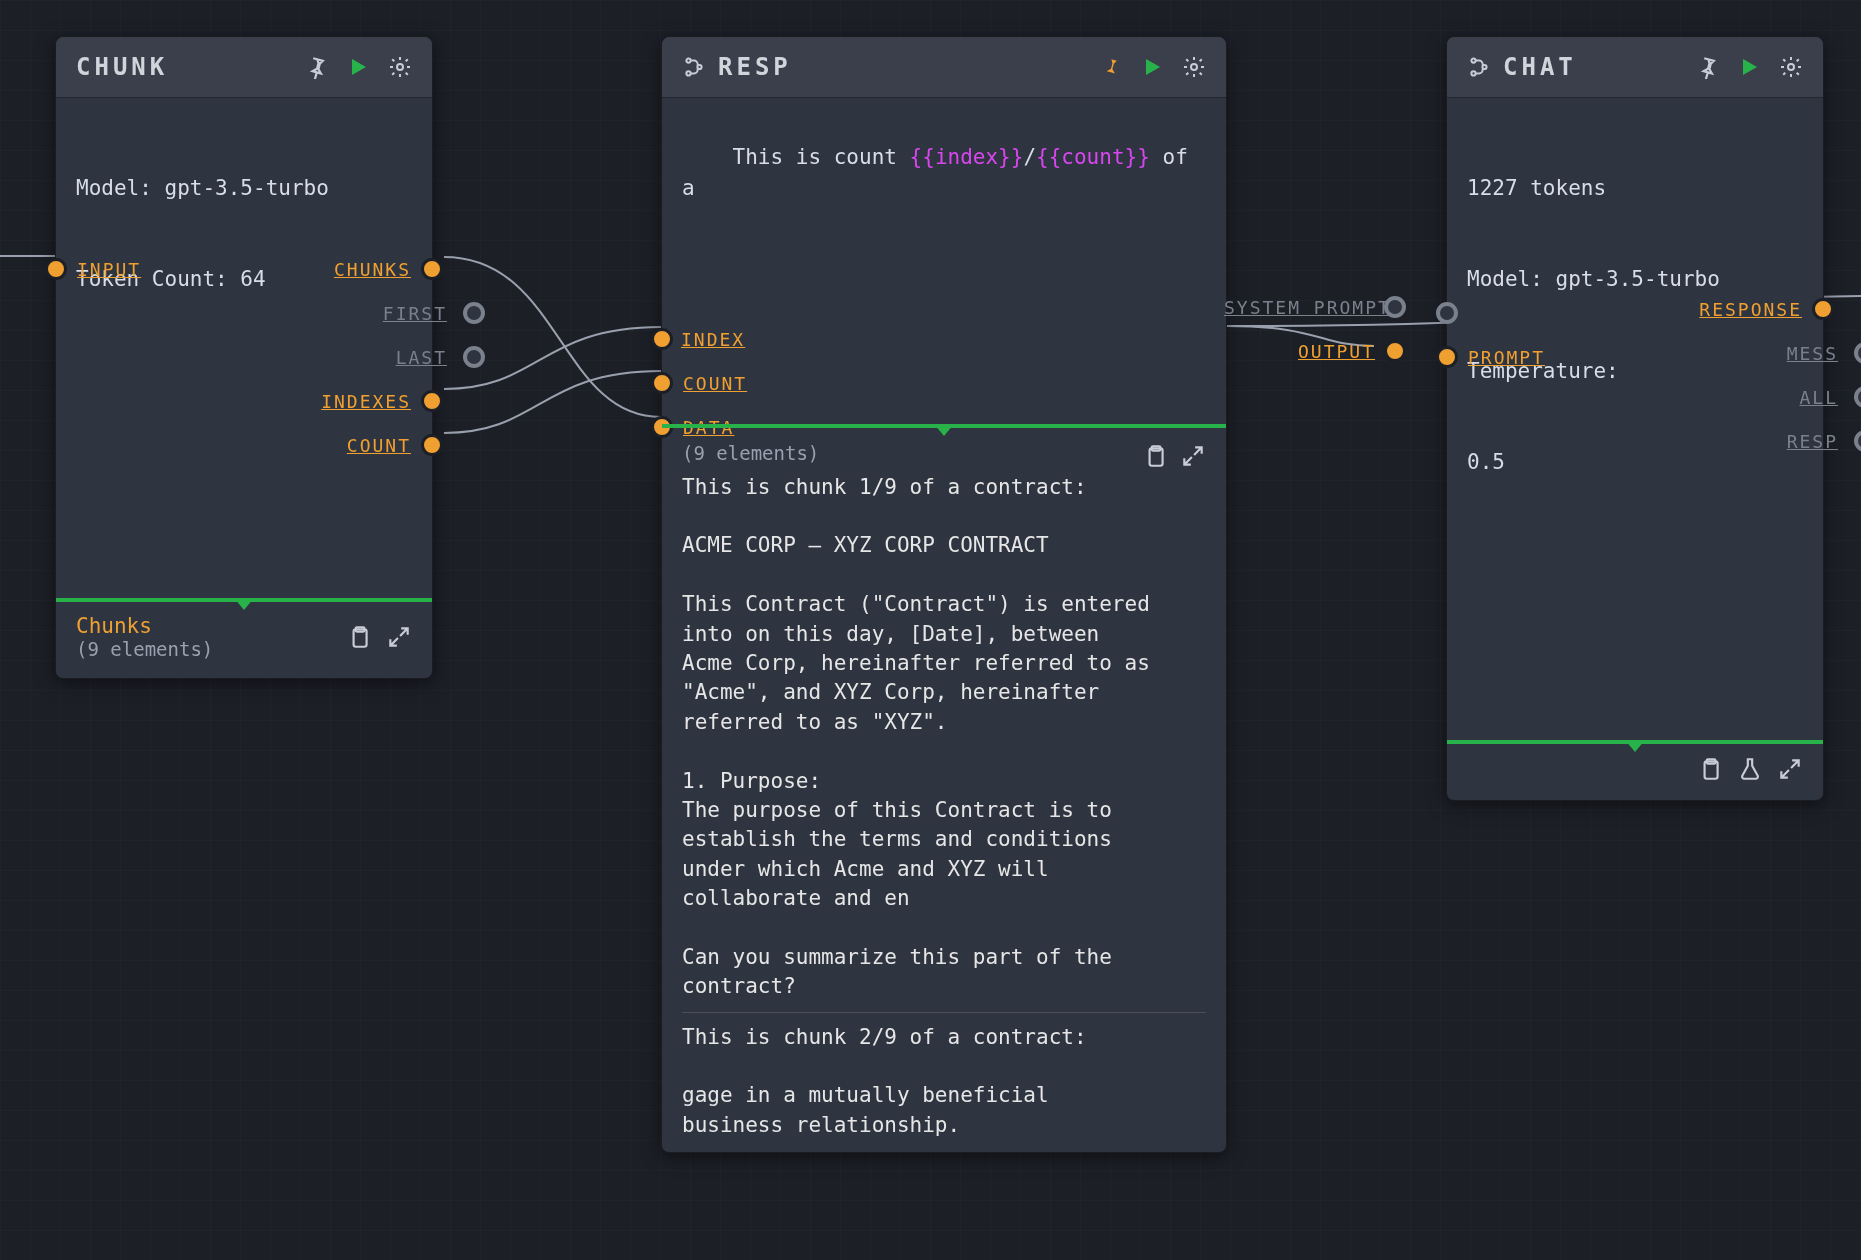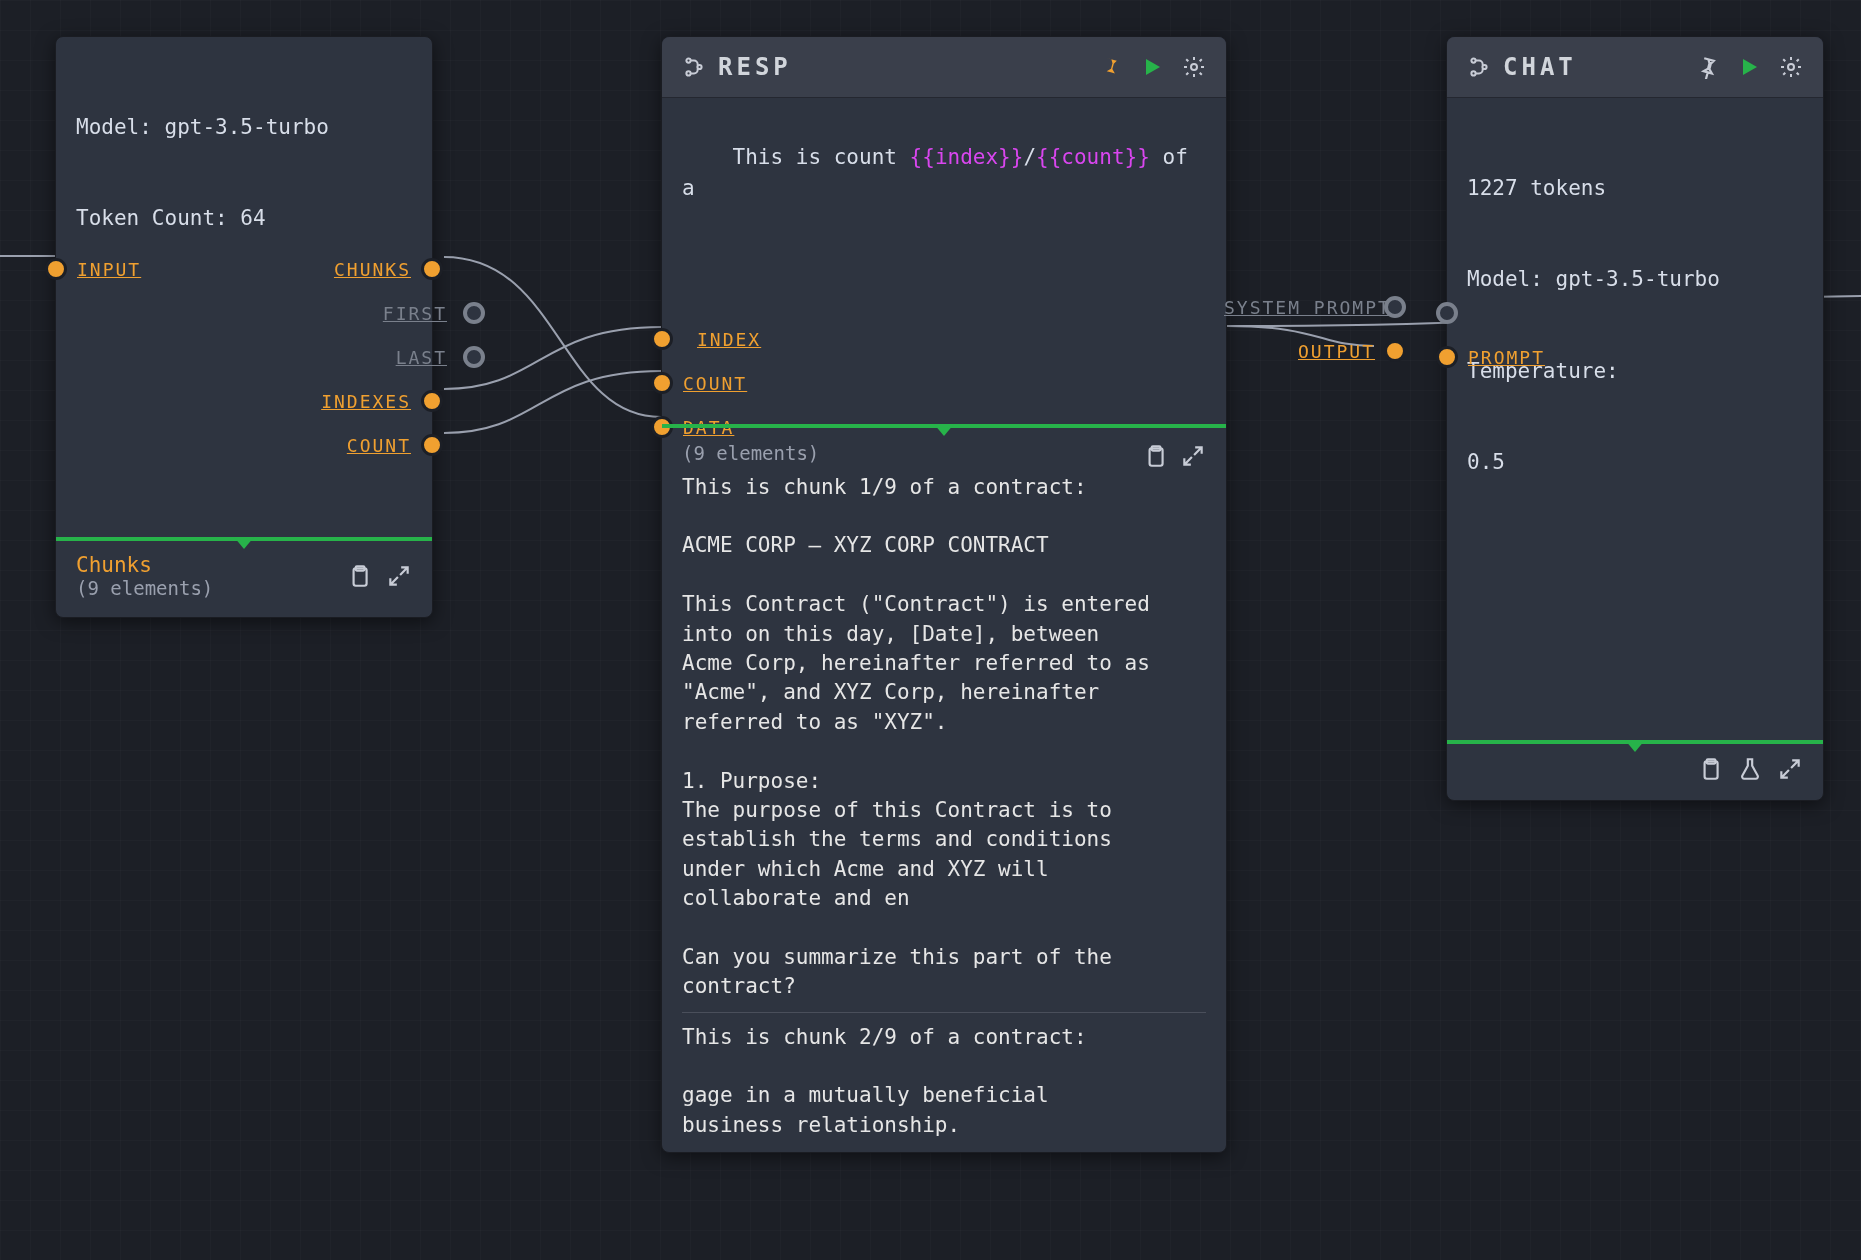--- a/index.html
+++ b/index.html
@@ -92,20 +92,43 @@
   <path d="M 444 433 C 540 433, 540 371, 661 371"></path>
 
   <path d="M 1227 326 C 1320 326, 1320 346, 1374 346"></path>
 
   <path d="M 1227 326 C 1650 326, 1700 296, 1861 296"></path>
 
   <path d="M -40 256 C 10 256, 20 256, 55 256"></path>
 </svg>
 
 <div class="node" style="left:55px; top:36px; width:378px;">
+  <div class="header">
+    <div class="header-title">
+      <span>CHUNK</span>
+    </div>
+    <div class="header-icons">
+      <span class="icon">
+        <svg viewBox="0 0 24 24" width="24" height="24" fill="none" stroke="#c8ccd6" stroke-width="2.2">
+              <path d="M14 3l7 7-4 1-4 4 0 5-3-3-6 6 6-6-3-3 5 0 4-4 1-4z" transform="rotate(-30 12 12)"></path>
+            </svg>
+      </span>
+      <span class="icon">
+        <svg viewBox="0 0 24 24" width="24" height="24">
+              <path d="M6 4l14 8-14 8z" fill="#27b34a"></path>
+            </svg>
+      </span>
+      <span class="icon">
+        <svg viewBox="0 0 24 24" width="24" height="24" fill="none" stroke="#c8ccd6" stroke-width="2">
+              <circle cx="12" cy="12" r="3"></circle>
+              <path d="M12 2v3M12 19v3M4.2 4.2l2.1 2.1M17.7 17.7l2.1 2.1M2 12h3M19 12h3M4.2 19.8l2.1-2.1M17.7 6.3l2.1-2.1"></path>
+            </svg>
+      </span>
+    </div>
+  </div>
   <div class="body">
     <div>Model: gpt-3.5-turbo</div>
     <div>Token Count: 64</div>
   </div>
 
   <div class="ports-left" style="left:-11px; top:210px;">
     <div class="port-row left">
       <div class="port-dot"></div>
       <span class="port-label active" style="margin-left:10px;">INPUT</span>
     </div>
@@ -192,21 +215,21 @@
     <span>This is count </span><span class="tmpl-var">{{index}}</span><span>/</span><span class="tmpl-var">{{count}}</span><span> of a</span>
     <div style="height:18px;"></div>
     
     
     
   </div>
 
   <div class="ports-left" style="left:-11px; top:280px;">
     <div class="port-row left">
       <div class="port-dot"></div>
-      <span class="port-label active" style="margin-left:24px;">INDEX</span>
+      <span class="port-label active" style="margin-left:8px;">INDEX</span>
     </div>
     <div class="port-row left">
       <div class="port-dot"></div>
       <span class="port-label active" style="margin-left:10px;">COUNT</span>
     </div>
     <div class="port-row left">
       <div class="port-dot"></div>
       <span class="port-label active" style="margin-left:10px;">DATA</span>
     </div>
   </div>
@@ -310,20 +333,38 @@
     <div class="port-row left">
       <div class="port-dot hollow-inner"></div>
       <span class="port-label inactive" style="margin-left:10px; font-size:0;"></span>
     </div>
     <div class="port-row left">
       <div class="port-dot"></div>
       <span class="port-label active" style="margin-left:10px;">PROMPT</span>
     </div>
   </div>
 
+  <div class="ports-right" style="right:-11px; top:250px;">
+    <div class="port-row right">
+      <div class="port-dot"></div>
+      <span class="port-label active" style="margin-right:10px;">RESPONSE</span>
+    </div>
+    <div class="port-row right">
+      <div class="port-dot hollow-inner" style="position:relative; right:-42px;"></div>
+      <span class="port-label inactive" style="margin-right:-26px;">MESS</span>
+    </div>
+    <div class="port-row right">
+      <div class="port-dot hollow-inner" style="position:relative; right:-42px;"></div>
+      <span class="port-label inactive" style="margin-right:-26px;">ALL</span>
+    </div>
+    <div class="port-row right">
+      <div class="port-dot hollow-inner" style="position:relative; right:-42px;"></div>
+      <span class="port-label inactive" style="margin-right:-26px;">RESP</span>
+    </div>
+  </div>
 
   <div style="height:186px;"></div>
   <div class="divider-indicator"></div>
   <div class="footer" style="justify-content:flex-end;">
     <span class="small-icon">
       <svg viewBox="0 0 24 24" width="26" height="26" fill="none" stroke="#c8ccd6" stroke-width="2">
             <rect x="7" y="5" width="12" height="16" rx="2"></rect>
             <rect x="9" y="3" width="8" height="4" rx="1"></rect>
           </svg>
     </span>

